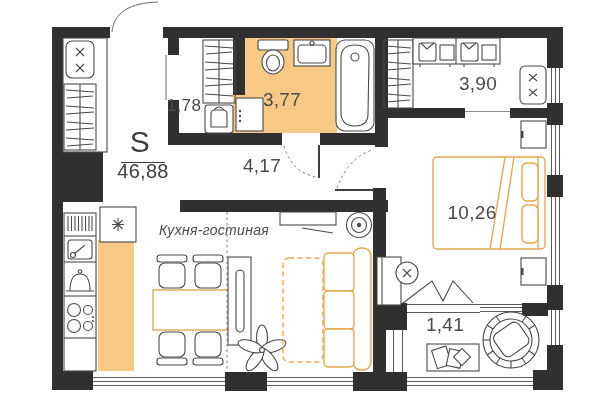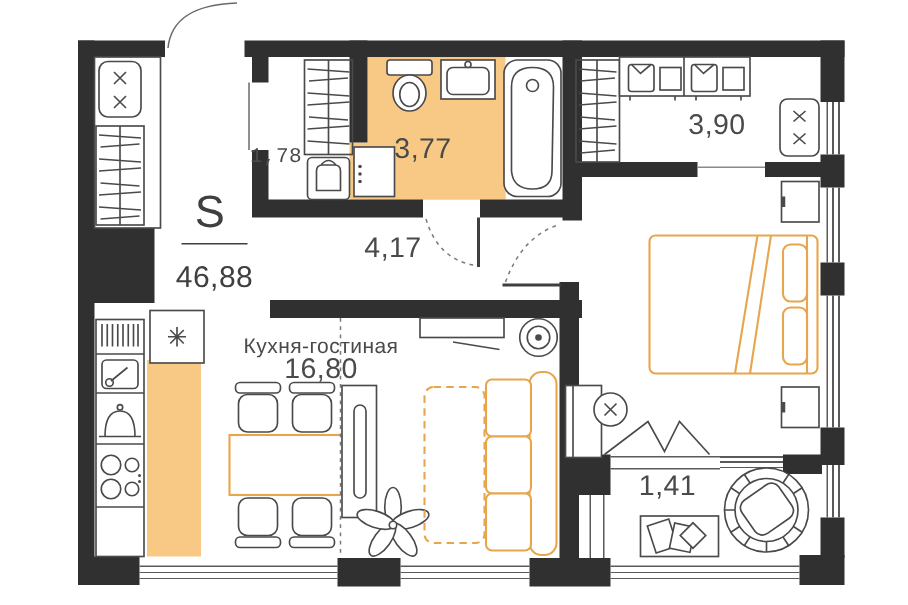--- a/index.html
+++ b/index.html
@@ -13,21 +13,21 @@
     linear-gradient(to bottom,#5a5a5a 0 1px,transparent 1px calc(50% - .5px),#5a5a5a calc(50% - .5px) calc(50% + .5px),transparent calc(50% + .5px) calc(100% - 1px),#5a5a5a calc(100% - 1px));}
   .win-h2{position:absolute;border-top:1px solid #5a5a5a;border-bottom:1px solid #5a5a5a;}
   .win-v{position:absolute;background:
     linear-gradient(to right,#5a5a5a 0 1px,transparent 1px calc(50% - .5px),#5a5a5a calc(50% - .5px) calc(50% + .5px),transparent calc(50% + .5px) calc(100% - 1px),#5a5a5a calc(100% - 1px));}
   .win-v2{position:absolute;border-left:1px solid #5a5a5a;border-right:1px solid #5a5a5a;}
   .thinline{position:absolute;background:#8a8a8a;}
   .lbl{position:absolute;text-align:center;letter-spacing:.3px;color:#4a4a4a;}
   .lbl-total-s{font-size:30px;line-height:32px;font-weight:400;color:#3f3f3f;}
   .lbl-total-v{font-size:20px;line-height:22px;color:#3f3f3f;}
   .s-line{position:absolute;border-top:1.6px solid #3f3f3f;}
-  .lbl-sm{font-size:14px;line-height:15px;font-family:Liberation Mono, monospace;}
+  .lbl-sm{font-size:17px;line-height:15px;}
   .lbl-md{font-size:19px;line-height:17px;}
   .lbl-name{font-size:14px;line-height:16px;}
   svg.overlay{position:absolute;left:0;top:0;}
   svg .f{stroke:#4a4a4a;stroke-width:1.1;fill:none;}
   svg .fw{stroke:#4a4a4a;stroke-width:1.1;fill:#fff;}
   svg .acc{stroke:var(--furn,#E8A64C);stroke-width:1.4;fill:#fff;}
   svg .accn{stroke:var(--furn,#E8A64C);stroke-width:1.4;fill:none;}
   svg .dash{stroke:#7a7a7a;stroke-width:1;fill:none;stroke-dasharray:2.5 3;}
   svg .leaf{stroke:#3f3f3f;stroke-width:2;fill:none;}
   svg .thin{stroke:#6a6a6a;stroke-width:1;fill:none;}
@@ -321,23 +321,23 @@
           <line x1="522" y1="322" x2="526" y2="316"></line>
             <line x1="529" y1="329" x2="535" y2="325"></line>
         </g>
         <rect class="fw" x="496" y="326" width="30" height="27" rx="6" transform="rotate(-35 511 339)"></rect>
       </g>
     </g>
   </svg>
 
   <div class="lbl lbl-total-s" style="left:110px;top:126px;width:60px;">S</div>
   <div class="s-line" style="left:121px;top:162px;width:44px;height:0;"></div>
-  <div class="lbl lbl-total-v" style="left:103px;top:174px;width:80px;">46,88</div>
+  <div class="lbl lbl-total-v" style="left:103px;top:160px;width:80px;">46,88</div>
 
   <div class="lbl lbl-sm" style="left:166px;top:98px;width:36px;">1,78</div>
   <div class="lbl lbl-md" style="left:258px;top:91px;width:48px;">3,77</div>
   <div class="lbl lbl-md" style="left:236px;top:157px;width:52px;">4,17</div>
   <div class="lbl lbl-md" style="left:452px;top:75px;width:52px;">3,90</div>
-  <div class="lbl lbl-name" style="left:148px;top:222px;width:132px;">Кухня-гостиная</div>
-  <div class="lbl lbl-md" style="left:148px;top:238px;width:132px;">16,80</div>
+  <div class="lbl lbl-md" style="left:427px;top:204px;width:90px;">10,26</div>
+  <div class="lbl lbl-name" style="left:148px;top:222px;width:132px;font-style:italic;">Кухня-гостиная</div>
   <div class="lbl lbl-md" style="left:417px;top:316px;width:56px;">1,41</div>
 
 </div>
 
 </body></html>

